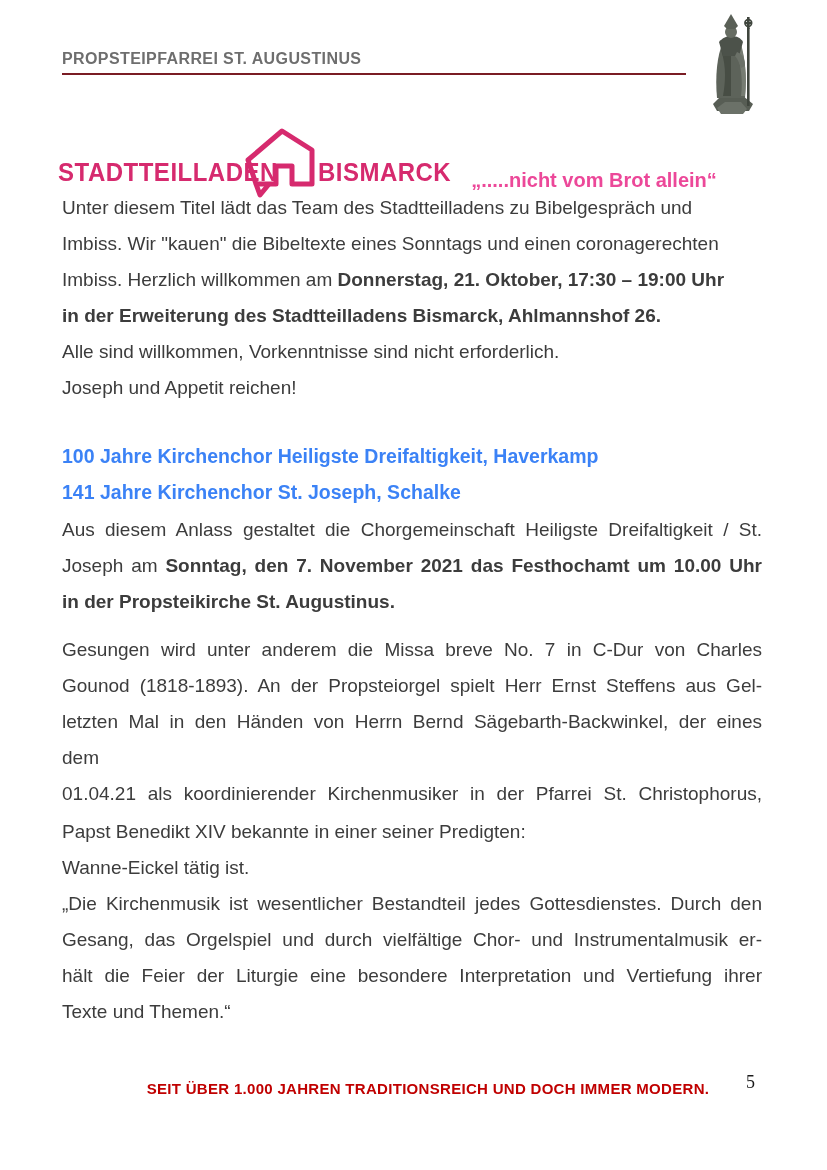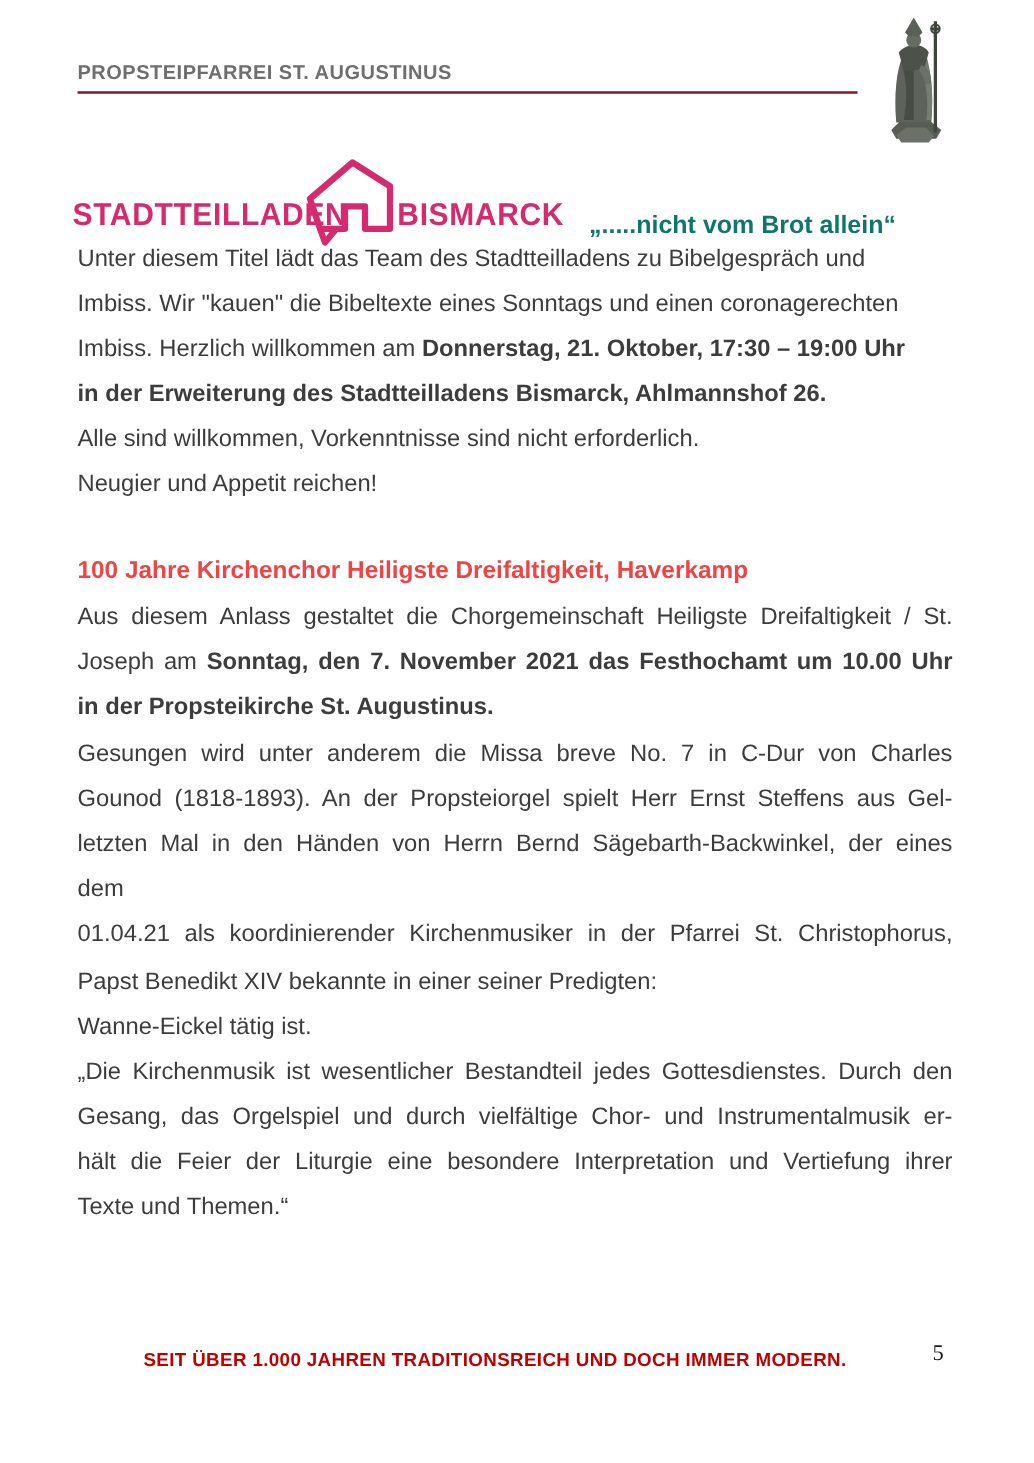--- a/index.html
+++ b/index.html
@@ -28,37 +28,37 @@
   }
   .logo-text{
     font-weight:bold;color:#d62a6e;font-size:24px;
     letter-spacing:0.5px;line-height:1;
     transform:scaleY(1.05);transform-origin:bottom left;
     padding-bottom:14px;white-space:nowrap;
   }
   .house-icon{margin-left:-40px;margin-right:-4px;position:relative;top:2px;}
   .tagline{
     margin-left:20px;padding-bottom:8px;
-    font-size:20px;font-weight:bold;color:#0f766e;white-space:nowrap;
+    font-size:20px;font-weight:bold;color:#ec4899;white-space:nowrap;
   }
   
   .body-text{
     position:absolute;left:62px;top:190px;width:700px;
     font-size:19px;color:#3c3c3c;
   }
   .bline{line-height:36px;white-space:nowrap;}
   .bline.just{
     text-align:justify;text-align-last:justify;white-space:normal;
     word-spacing:1px;
   }
   .bline .b{font-weight:bold;}
-  .bline.hl{color:#ef4444;font-weight:bold;font-size:19.5px;}
+  .bline.hl{color:#3b82f6;font-weight:bold;font-size:19.5px;}
   
   .footer-motto{
-    position:absolute;left:46px;top:1080px;width:700px;
+    position:absolute;left:78px;top:1080px;width:700px;
     text-align:center;font-size:15px;font-weight:bold;color:#c00000;
     letter-spacing:0.3px;white-space:nowrap;
   }
   .page-num{
     position:absolute;left:746px;top:1072px;
     font-family:"Liberation Serif", serif;font-size:18px;color:#1a1a1a;
   }
 </style>
 </head>
 <body>
@@ -105,26 +105,27 @@
     <span class="logo-text">BISMARCK</span>
     <span class="tagline">„.....nicht vom Brot allein“</span>
   </div>
 
   <div class="body-text">
       <div class="bline"><span>Unter diesem Titel lädt das Team des Stadtteilladens zu Bibelgespräch und</span></div>
       <div class="bline"><span>Imbiss. Wir "kauen" die Bibeltexte eines Sonntags und einen coronagerechten</span></div>
       <div class="bline"><span>Imbiss. Herzlich willkommen am </span><span class="b">Donnerstag, 21. Oktober, 17:30 – 19:00 Uhr</span></div>
       <div class="bline"><span class="b">in der Erweiterung des Stadtteilladens Bismarck, Ahlmannshof 26.</span></div>
       <div class="bline"><span>Alle sind willkommen, Vorkenntnisse sind nicht erforderlich.</span></div>
-      <div class="bline"><span>Neugier und Appetit reichen!</span></div>
+      <div class="bline"><span>Joseph und Appetit reichen!</span></div>
       <div class="bline hl" style="margin-top: 32px;"><span class="b">100 Jahre Kirchenchor Heiligste Dreifaltigkeit, Haverkamp</span></div>
+      <div class="bline hl"><span class="b">141 Jahre Kirchenchor St. Joseph, Schalke</span></div>
       <div class="bline just" style="margin-top: 2px;"><span>Aus diesem Anlass gestaltet die Chorgemeinschaft Heiligste Dreifaltigkeit / St.</span></div>
       <div class="bline just"><span>Joseph am </span><span class="b">Sonntag, den 7. November 2021 das Festhochamt um 10.00 Uhr</span></div>
       <div class="bline"><span class="b">in der Propsteikirche St. Augustinus.</span></div>
-      <div class="bline just" style="margin-top: 2px;"><span>Gesungen wird unter anderem die Missa breve No. 7 in C-Dur von Charles</span></div>
+      <div class="bline just" style="margin-top: 12px;"><span>Gesungen wird unter anderem die Missa breve No. 7 in C-Dur von Charles</span></div>
       <div class="bline just"><span>Gounod (1818-1893). An der Propsteiorgel spielt Herr Ernst Steffens aus Gel-</span></div>
       <div class="bline just"><span>letzten Mal in den Händen von Herrn Bernd Sägebarth-Backwinkel, der eines dem</span></div>
       <div class="bline just"><span>01.04.21 als koordinierender Kirchenmusiker in der Pfarrei St. Christophorus,</span></div>
       <div class="bline" style="margin-top: 2px;"><span>Papst Benedikt XIV bekannte in einer seiner Predigten:</span></div>
       <div class="bline"><span>Wanne-Eickel tätig ist.</span></div>
       <div class="bline just"><span>„Die Kirchenmusik ist wesentlicher Bestandteil jedes Gottesdienstes. Durch den</span></div>
       <div class="bline just"><span>Gesang, das Orgelspiel und durch vielfältige Chor- und Instrumentalmusik er-</span></div>
       <div class="bline just"><span>hält die Feier der Liturgie eine besondere Interpretation und Vertiefung ihrer</span></div>
       <div class="bline"><span>Texte und Themen.“</span></div>
     </div>

